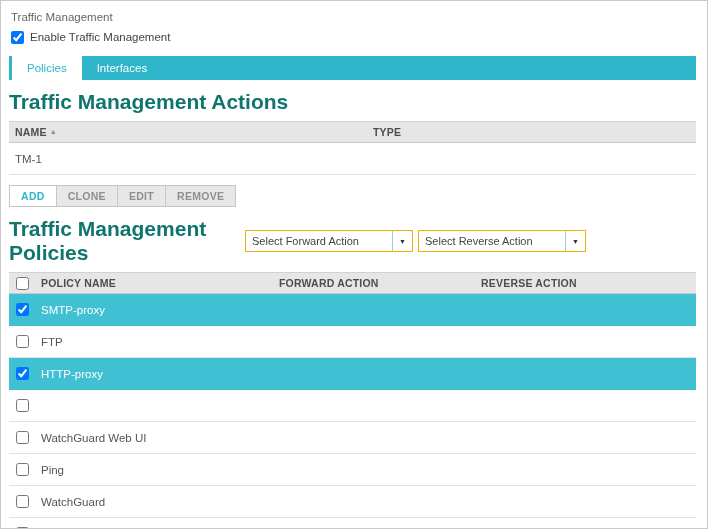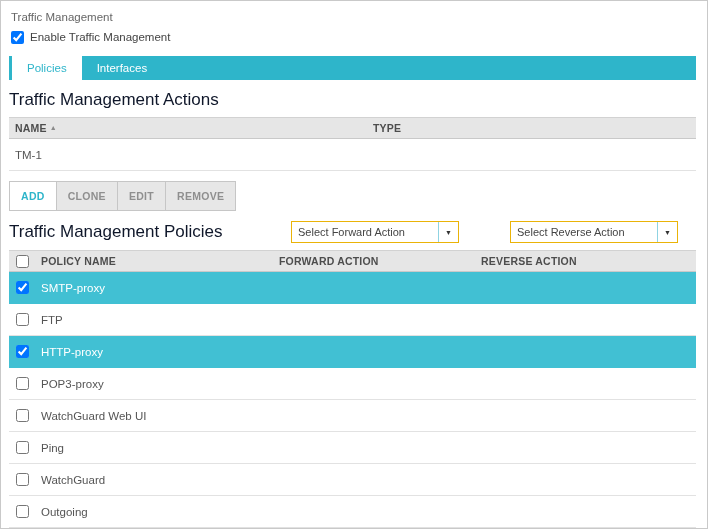--- a/index.html
+++ b/index.html
@@ -22,21 +22,21 @@
   .enable-row input { width:13px; height:13px; }
 
   .tabbar {
     background:var(--accent,#2eb5ca);
     height:24px; display:flex; align-items:stretch;
     padding-left:3px; margin-bottom:4px;
   }
   .tab { line-height:24px; padding:0 15px; font-size:11.5px; color:#fff; cursor:pointer; }
   .tab.active { background:#fff; color:var(--accent,#2eb5ca); }
 
-  .section-title { font-size:17px; font-weight:400; color:#0f172a; margin:10px 0 7px 0; }
+  .section-title { font-size:21px; font-weight:700; color:#0f766e; margin:10px 0 7px 0; }
 
   .table { width:100%; }
   .thead {
     display:flex; align-items:center;
     background:#e6e6e6;
     border-top:1px solid #d2d2d2; border-bottom:1px solid #c9c9c9;
     height:22px; font-size:10.5px; font-weight:bold; color:#4d4d4d;
     letter-spacing:.2px;
   }
   .th, .td { padding:0 6px; white-space:nowrap; overflow:hidden; }
@@ -57,30 +57,30 @@
     background:#fff;
   }
   .prow.selected {
     background:var(--highlight,#41c0d3);
     border-color:var(--highlight,#41c0d3);
     color:#fff;
   }
 
   .btn-row { margin:10px 0 6px 0; display:flex; }
   .btn {
-    height:30px; padding:0 11px;
+    height:22px; padding:0 11px;
     font-family:"Liberation Sans", sans-serif;
     font-size:10.5px; font-weight:bold; letter-spacing:.3px;
     background:#e7e7e7; color:#8f8f8f;
     border:1px solid #c6c6c6; cursor:pointer;
   }
   .btn + .btn { margin-left:-1px; }
   .btn.primary { background:#fff; color:var(--accent,#2eb5ca); position:relative; z-index:1; }
 
-  .policies-head { display:flex; align-items:center; margin:10px 0 7px 0;gap:46px; }
+  .policies-head { display:flex; align-items:center; margin:10px 0 7px 0; }
   .policies-head .section-title { margin:0; width:236px; }
   .select {
     width:168px; height:22px;
     border:1px solid #eab308; background:#fff;
     display:flex; align-items:center;
     font-size:11px; color:#444; cursor:pointer;
     margin-right:5px;
   }
   .select-text { flex:1; padding:0 6px; white-space:nowrap; overflow:hidden; }
   .select-arrow {
@@ -198,21 +198,20 @@
               <input type="checkbox" checked="" style="">
             </div>
             <div class="td col-policy">HTTP-proxy</div>
             <div class="td col-fwd"></div>
             <div class="td col-rev"></div>
           </div>
           <div class="prow">
             <div class="td col-cb">
               <input type="checkbox" style="">
             </div>
-            <div class="td col-policy">POP3-proxy</div>
             <div class="td col-fwd"></div>
             <div class="td col-rev"></div>
           </div>
           <div class="prow">
             <div class="td col-cb">
               <input type="checkbox" style="">
             </div>
             <div class="td col-policy">WatchGuard Web UI</div>
             <div class="td col-fwd"></div>
             <div class="td col-rev"></div>

